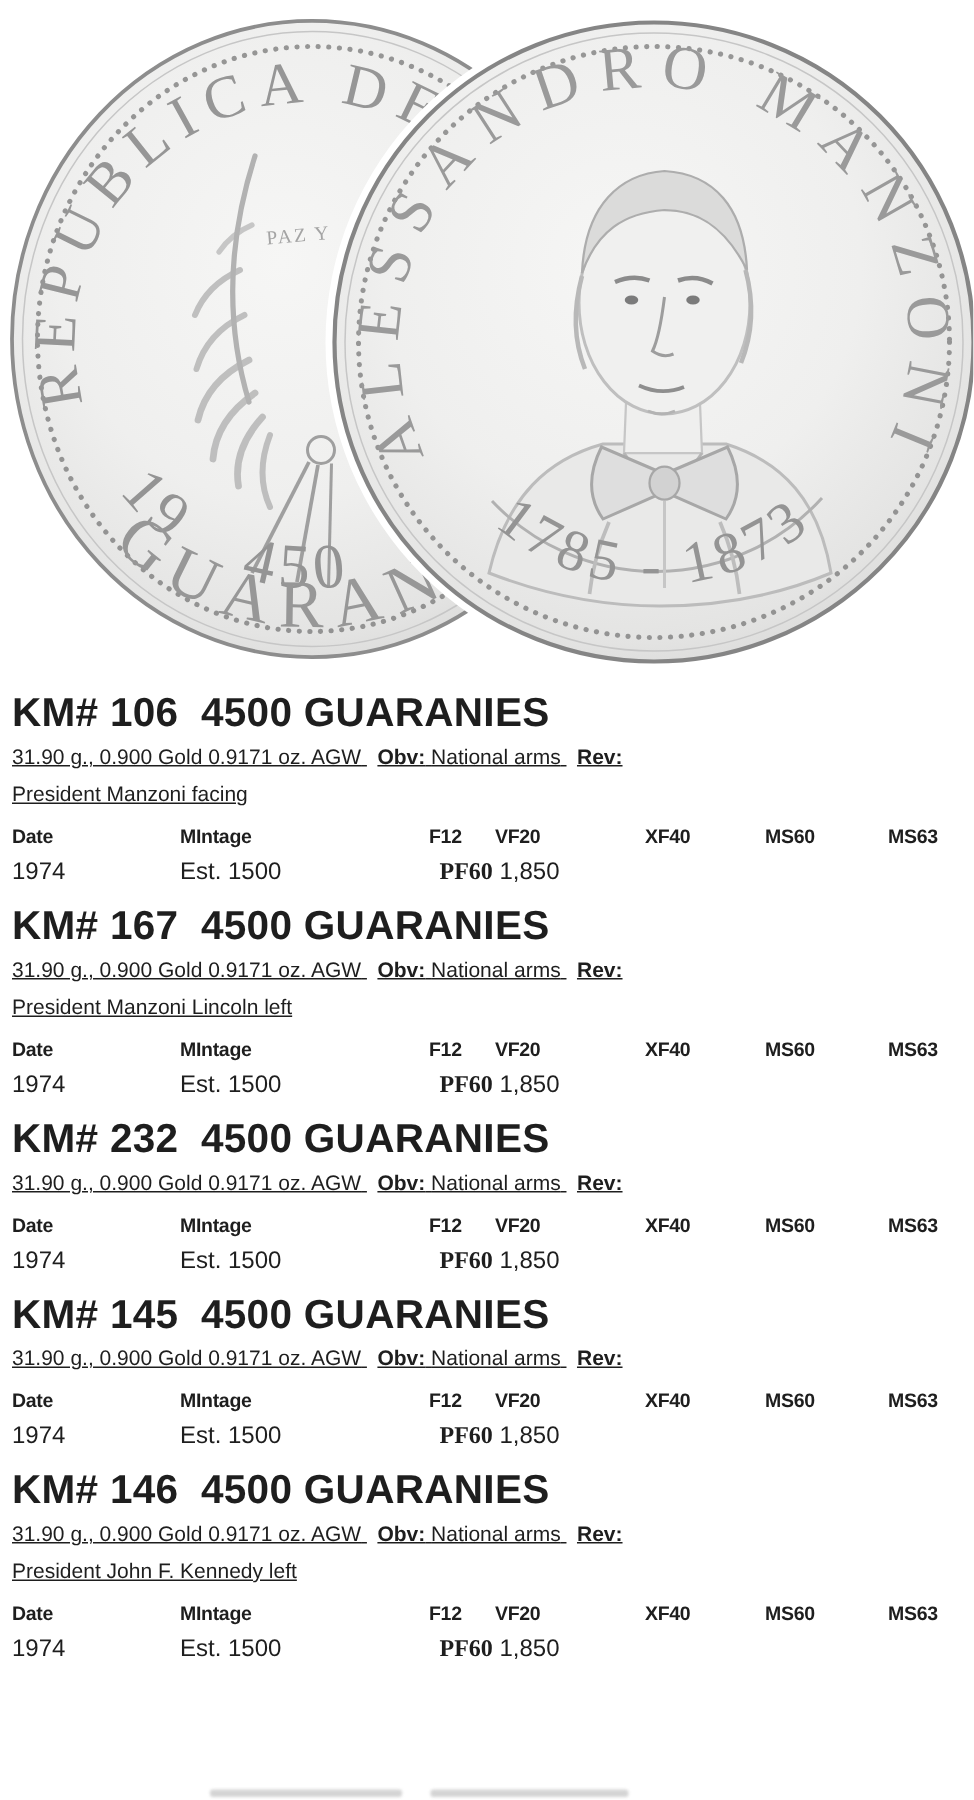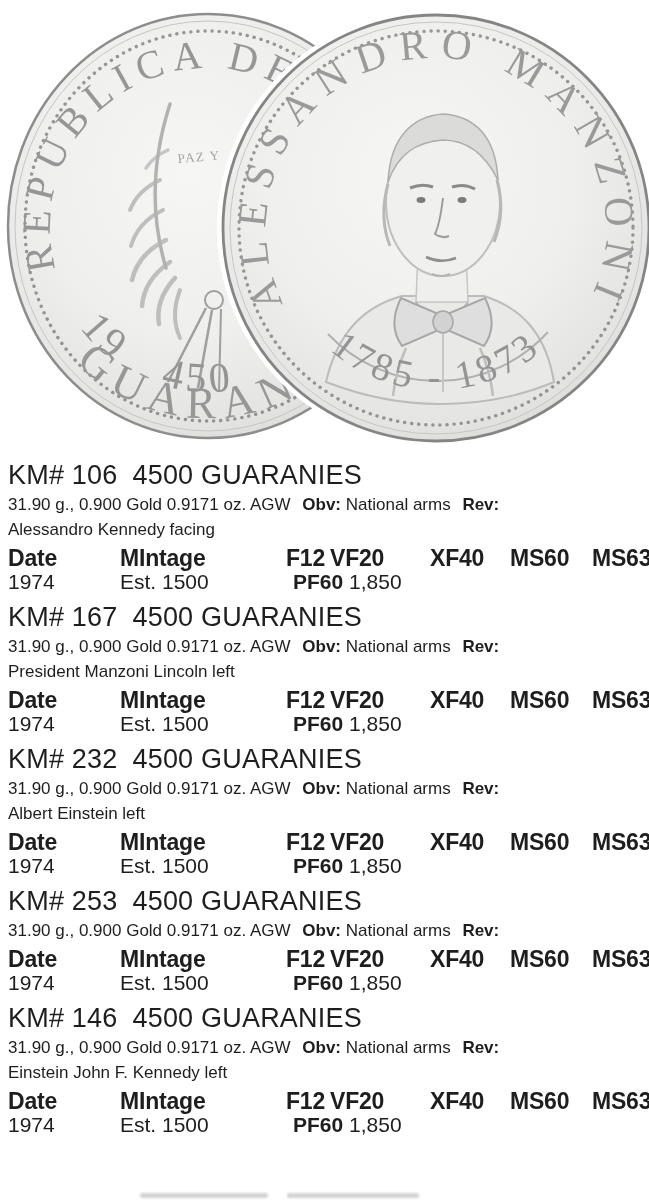--- a/index.html
+++ b/index.html
@@ -6,36 +6,36 @@
   body{
     width:649px;height:1200px;overflow:hidden;position:relative;
     background:#ffffff;color:#1e1e1e;
     font-family:"Liberation Sans",sans-serif;
   }
   .coins{height:452px;position:relative;background:#fff;}
   .coins svg{display:block;}
   .listings{padding-left:8px;padding-right:1px;}
   .listing{margin:0;}
   .km-heading{
-    font-size:27px;line-height:30px;font-weight:normal;
+    font-size:27px;line-height:30px;font-weight:bold;
     margin:8px 0 2px 0;letter-spacing:0.2px;white-space:nowrap;
   }
   .km-heading .denom{margin-left:15px;}
-  .desc{font-size:17px;line-height:25px;margin:0 0 4px 0;}
+  .desc{font-size:14px;line-height:25px;margin:0 0 4px 0;text-decoration:underline;}
   .desc .line1{display:block;white-space:nowrap;}
   .desc .line2{display:block;}
   .desc .lbl{font-weight:bold;margin-left:7px;}
   .tbl{margin-top:5px;}
   .thead,.trow{display:grid;grid-template-columns:112px 166px 44px 100px 80px 82px 56px;}
-  .thead{font-weight:bold;font-size:23px;line-height:22px;letter-spacing:-0.2px;}
-  .trow{font-size:21px;line-height:25px;}
+  .thead{font-weight:bold;font-size:13px;line-height:22px;letter-spacing:-0.2px;}
+  .trow{font-size:16px;line-height:25px;}
   .cell{white-space:nowrap;}
   .cell.first{text-align:left;}
   .price-cell{grid-column:3/6;text-align:left;padding-left:7px;white-space:nowrap;}
-  .price-cell b{font-weight:bold;}
+  .price-cell b{font-weight:bold;font-family:Liberation Serif, serif;}
   .artifact{position:absolute;height:5px;background:#c6c6c6;filter:blur(1.2px);opacity:.75;border-radius:2px;}
   .artifact.a1{left:140px;top:1193px;width:128px;}
   .artifact.a2{left:287px;top:1193px;width:132px;}
 </style>
 </head>
 <body>
 
 <div class="coins">
   <svg width="649" height="452" viewBox="0 0 649 452">
     <defs>
@@ -134,21 +134,21 @@
 <div class="listings">
   <section class="listing">
     <h2 class="km-heading"><span>KM# 106</span><span class="denom">4500 GUARANIES</span></h2>
     <p class="desc">
       <span class="line1">
         <span>31.90 g., 0.900 Gold 0.9171 oz. AGW</span>
         <span class="lbl">Obv:</span>
         <span>National arms</span>
         <span class="lbl">Rev:</span>
       </span>
-      <span class="line2">Alessandro Kennedy facing</span>
+      <span class="line2">President Manzoni facing</span>
     </p>
     <div class="tbl">
       <div class="thead">
         <span class="cell first">Date</span>
         <span class="cell">MIntage</span>
         <span class="cell">F12</span>
         <span class="cell">VF20</span>
         <span class="cell">XF40</span>
         <span class="cell">MS60</span>
         <span class="cell">MS63</span>
@@ -192,42 +192,41 @@
 
   <section class="listing">
     <h2 class="km-heading"><span>KM# 232</span><span class="denom">4500 GUARANIES</span></h2>
     <p class="desc">
       <span class="line1">
         <span>31.90 g., 0.900 Gold 0.9171 oz. AGW</span>
         <span class="lbl">Obv:</span>
         <span>National arms</span>
         <span class="lbl">Rev:</span>
       </span>
-      <span class="line2">Albert Einstein left</span>
-    </p>
-    <div class="tbl">
-      <div class="thead">
-        <span class="cell first">Date</span>
-        <span class="cell">MIntage</span>
-        <span class="cell">F12</span>
-        <span class="cell">VF20</span>
-        <span class="cell">XF40</span>
-        <span class="cell">MS60</span>
-        <span class="cell">MS63</span>
-      </div>
-      <div class="trow">
-        <span class="cell first">1974</span>
-        <span class="cell">Est. 1500</span>
-        <span class="price-cell"><b>PF60</b> <span>1,850</span></span>
-      </div>
-    </div>
-  </section>
-
-  <section class="listing">
-    <h2 class="km-heading"><span>KM# 253</span><span class="denom">4500 GUARANIES</span></h2>
+    </p>
+    <div class="tbl">
+      <div class="thead">
+        <span class="cell first">Date</span>
+        <span class="cell">MIntage</span>
+        <span class="cell">F12</span>
+        <span class="cell">VF20</span>
+        <span class="cell">XF40</span>
+        <span class="cell">MS60</span>
+        <span class="cell">MS63</span>
+      </div>
+      <div class="trow">
+        <span class="cell first">1974</span>
+        <span class="cell">Est. 1500</span>
+        <span class="price-cell"><b>PF60</b> <span>1,850</span></span>
+      </div>
+    </div>
+  </section>
+
+  <section class="listing">
+    <h2 class="km-heading"><span>KM# 145</span><span class="denom">4500 GUARANIES</span></h2>
     <p class="desc">
       <span class="line1">
         <span>31.90 g., 0.900 Gold 0.9171 oz. AGW</span>
         <span class="lbl">Obv:</span>
         <span>National arms</span>
         <span class="lbl">Rev:</span>
       </span>
     </p>
     <div class="tbl">
       <div class="thead">
@@ -249,21 +248,21 @@
 
   <section class="listing">
     <h2 class="km-heading"><span>KM# 146</span><span class="denom">4500 GUARANIES</span></h2>
     <p class="desc">
       <span class="line1">
         <span>31.90 g., 0.900 Gold 0.9171 oz. AGW</span>
         <span class="lbl">Obv:</span>
         <span>National arms</span>
         <span class="lbl">Rev:</span>
       </span>
-      <span class="line2">Einstein John F. Kennedy left</span>
+      <span class="line2">President John F. Kennedy left</span>
     </p>
     <div class="tbl">
       <div class="thead">
         <span class="cell first">Date</span>
         <span class="cell">MIntage</span>
         <span class="cell">F12</span>
         <span class="cell">VF20</span>
         <span class="cell">XF40</span>
         <span class="cell">MS60</span>
         <span class="cell">MS63</span>

